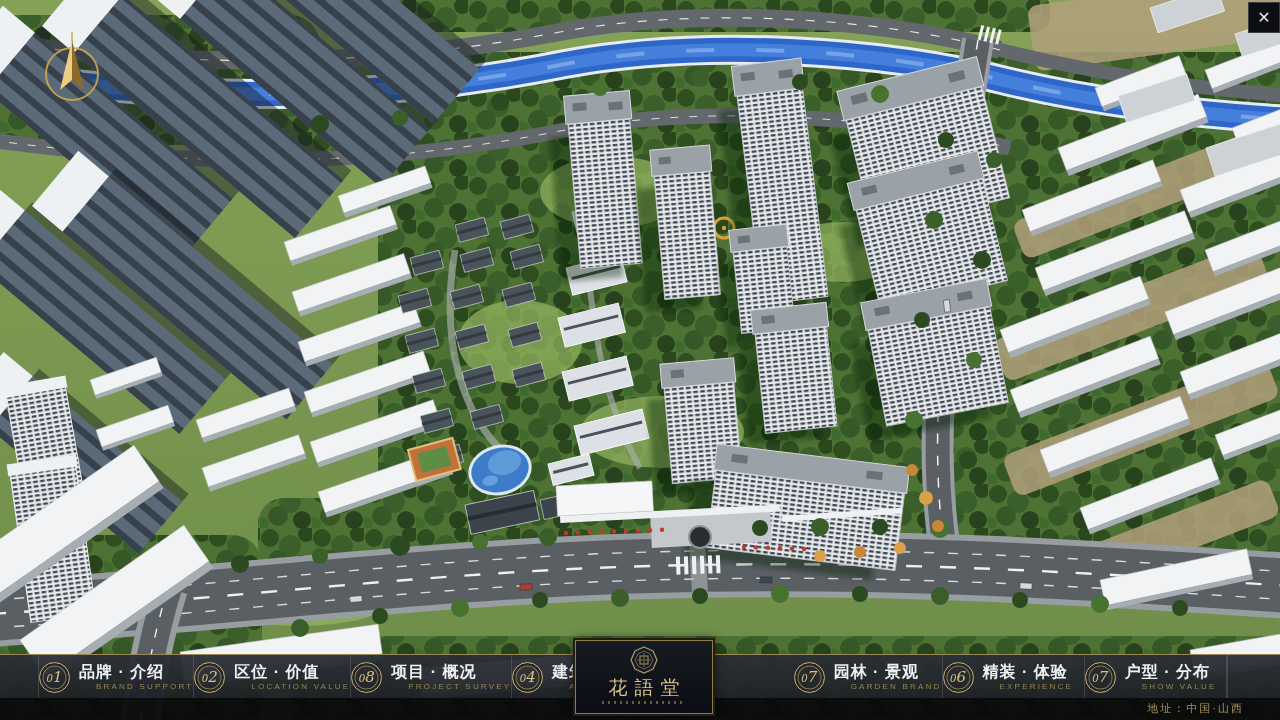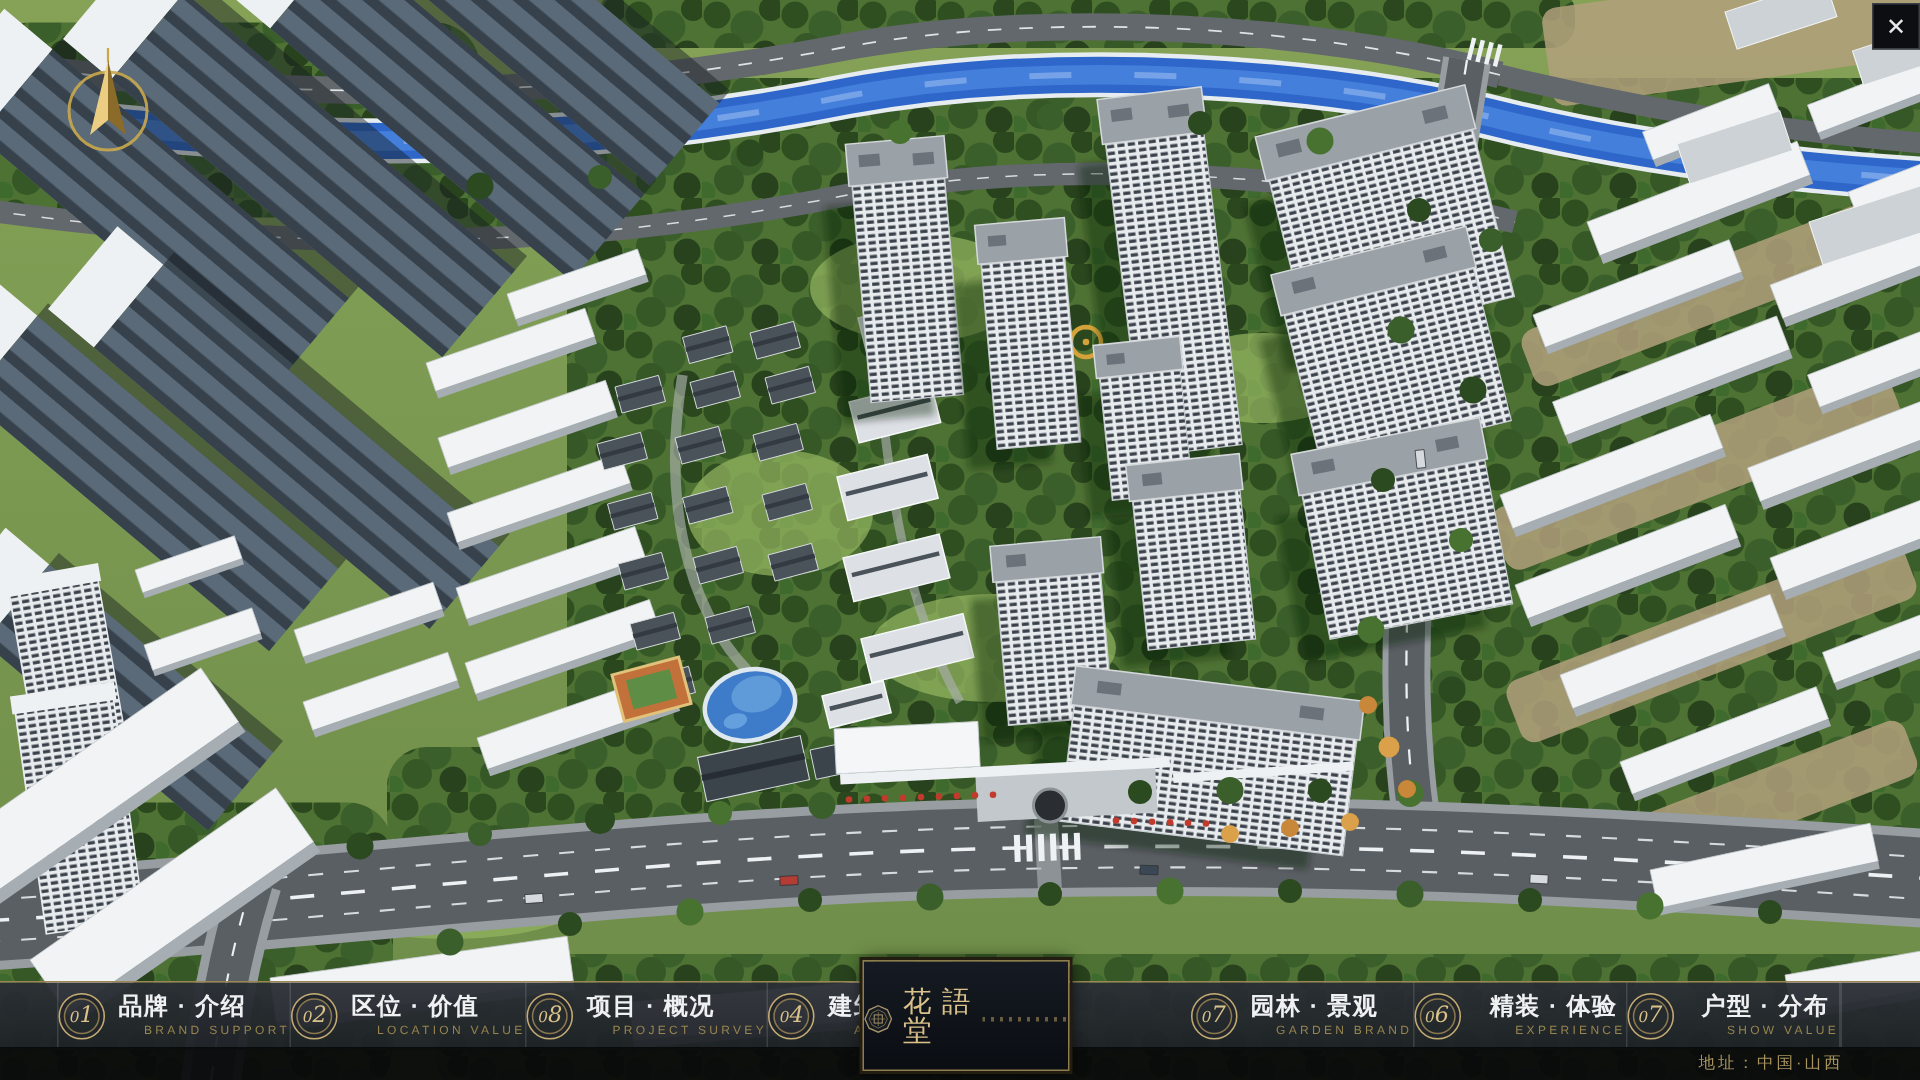--- a/index.html
+++ b/index.html
@@ -39,41 +39,41 @@
   .bottombar{position:absolute;left:0;right:0;bottom:0;height:66px;z-index:20;}
   .nav-strip{position:absolute;top:0;left:0;right:0;height:44px;
     background:linear-gradient(#2a2e35f2,#1d2126f2);
     border-top:1.5px solid #9b8756;border-bottom:1px solid #55503c;
     display:flex;align-items:stretch;}
   .sub-strip{position:absolute;bottom:0;left:0;right:0;height:22px;
     background:rgba(8,9,11,.95);}
   .nav-spacer-l{flex:0 0 38px;border-right:1px solid rgba(255,255,255,.13);}
   .nav-spacer-r{flex:0 0 52px;border-left:1px solid rgba(255,255,255,.13);}
   .nav-gap{flex:0 0 138px;}
-  .nav-item{flex:1 1 0;display:flex;align-items:center;justify-content:space-between;
+  .nav-item{flex:1 1 0;display:flex;align-items:center;justify-content:flex-start;
     gap:9px;cursor:pointer;border-right:1px solid rgba(255,255,255,.13);}
   .nav-item:nth-child(6){border-left:1px solid rgba(255,255,255,.13);}
   .nav-circle{width:29px;height:29px;border-radius:50%;
     border:1.5px solid #c5ad74;display:flex;align-items:center;justify-content:center;
     box-shadow:inset 0 0 0 2.5px #22262c, inset 0 0 0 3.5px #8a784e;}
   .nav-num{display:block;font-family:"DejaVu Serif","Liberation Serif",serif;
     font-style:italic;font-size:15px;color:#d9c189;line-height:1;}
   .nav-num::first-letter{font-size:.68em;}
   .nav-text{display:flex;flex-direction:column;align-items:flex-start;}
   .nav-label{font-size:16px;font-weight:700;color:#eef0f2;letter-spacing:1px;
     white-space:nowrap;line-height:1.1;}
   .nav-sub{font-size:8px;color:#97844f;letter-spacing:2.2px;margin-top:2px;
     white-space:nowrap;line-height:1;padding-left:17px;}
-  .addr{position:absolute;right:51px;bottom:4px;font-size:11px;color:#a9945f;
+  .addr{position:absolute;right:36px;bottom:4px;font-size:11px;color:#a9945f;
     letter-spacing:2px;}
 
   .logo-panel{position:absolute;left:575px;bottom:6px;width:136px;height:72px;
     background:linear-gradient(#161b23,#0a0d12);
     border:1.5px solid #8f7c4e;box-shadow:0 0 0 2px #221c11, 0 0 10px rgba(0,0,0,.8);
-    display:flex;align-items:center;z-index:30;cursor:pointer;}
+    display:flex;flex-direction:column;align-items:center;z-index:30;cursor:pointer;}
   .logo-title{font-family:"DejaVu Serif","Liberation Serif",serif;
     font-size:19px;color:#d9c189;letter-spacing:7px;padding-left:7px;
     line-height:1;margin-top:2px;}
   .logo-dots{width:84px;height:3px;margin-top:4px;opacity:.7;
     background:repeating-linear-gradient(90deg,#8f7c4e 0 2px,transparent 2px 6px);}
 </style>
 </head>
 <body>
 
 <div class="map">

